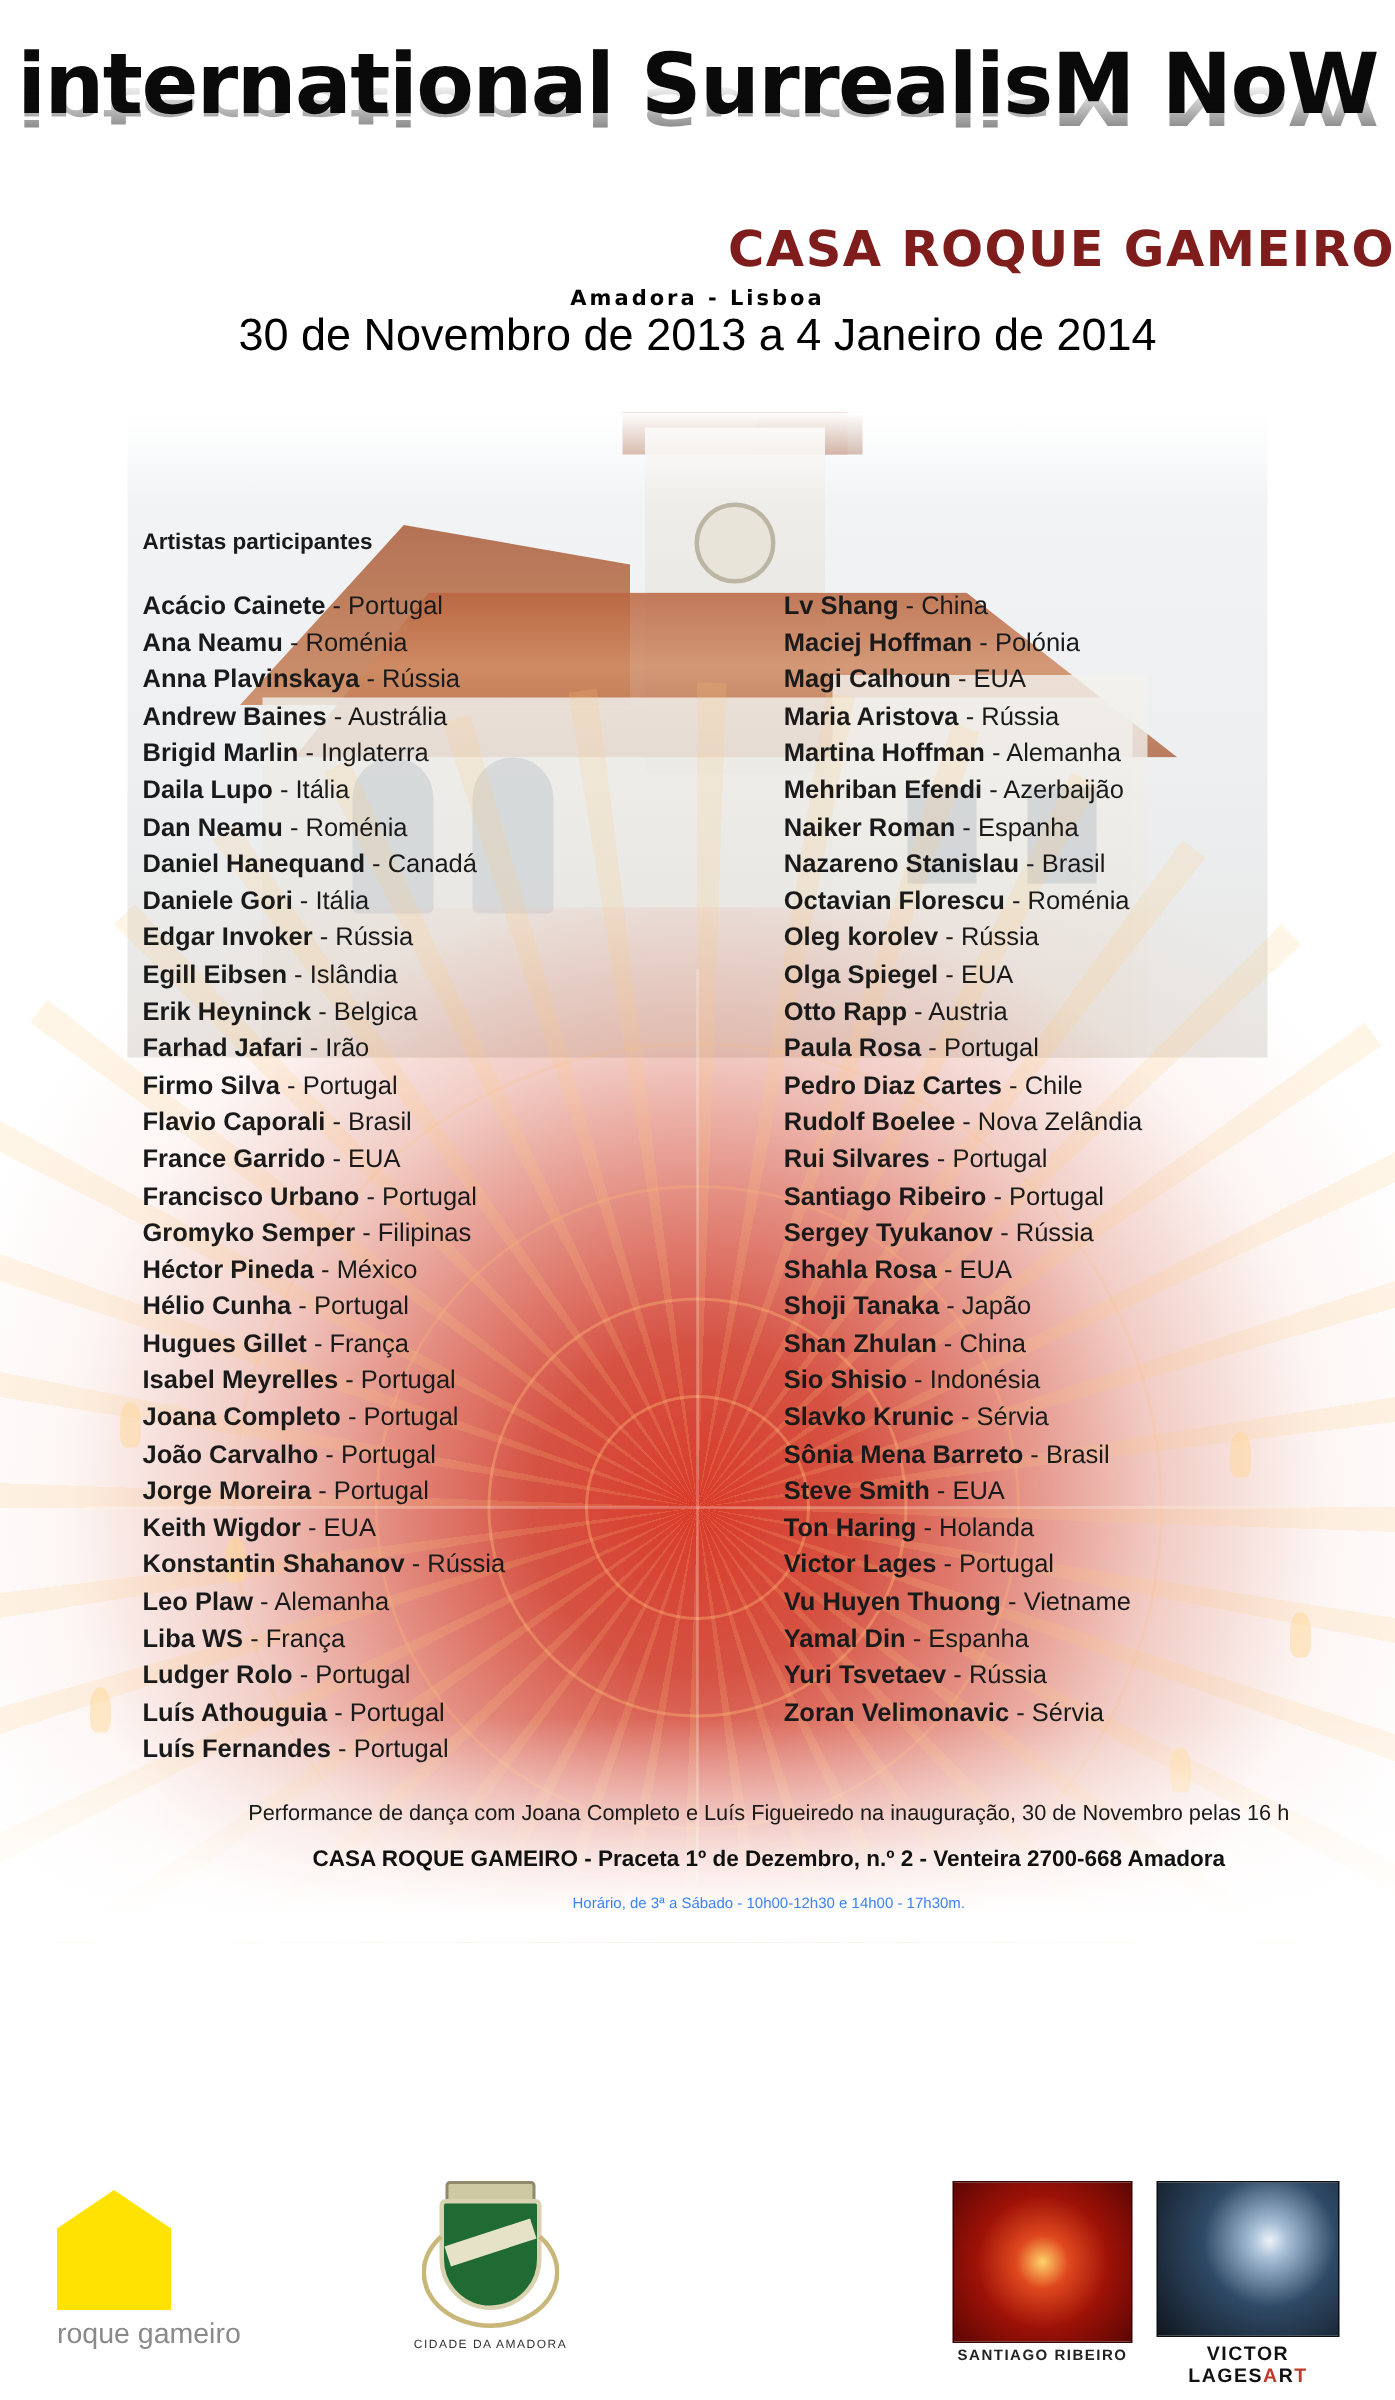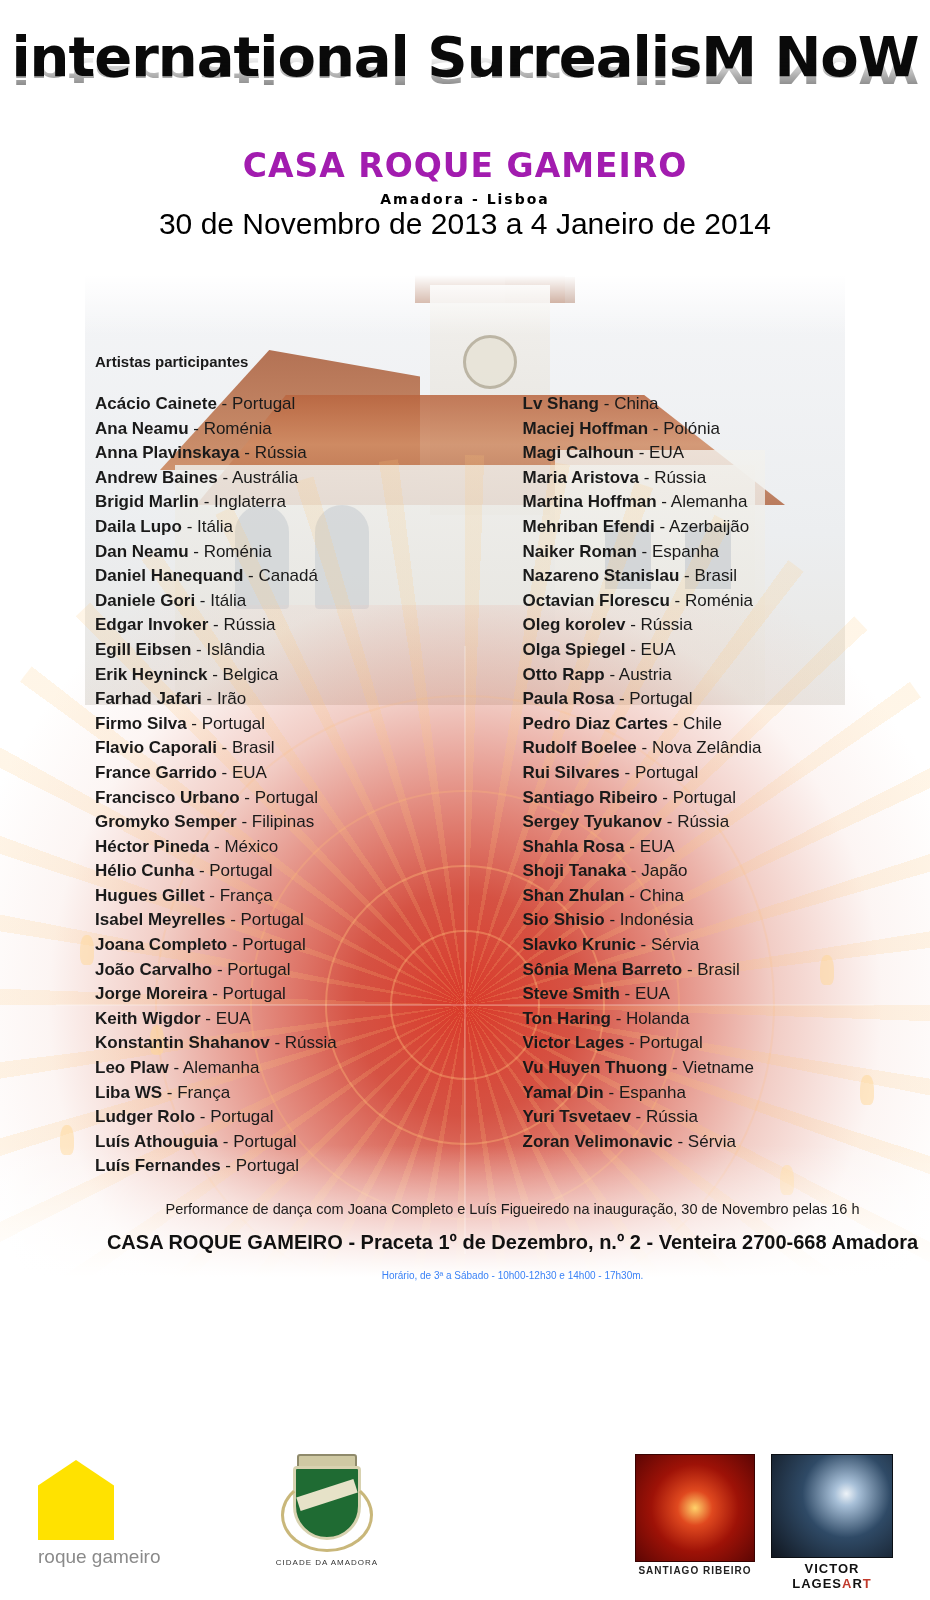--- a/index.html
+++ b/index.html
@@ -203,26 +203,26 @@
     color: #0a0a0a;
     transform: scaleY(-0.62);
     transform-origin: top center;
     margin-top: 2px;
     opacity: .55;
     -webkit-mask-image: linear-gradient(to top, rgba(0,0,0,0) 5%, rgba(0,0,0,.85) 95%);
     mask-image: linear-gradient(to top, rgba(0,0,0,0) 5%, rgba(0,0,0,.85) 95%);
   }
 
   .venue {
-    text-align: center;
+    text-align: right;
     font-family: "DejaVu Sans", sans-serif;
     font-weight: bold;
     font-size: 33px;
     letter-spacing: 1px;
-    color: #a21caf;
+    color: #7f1d1d;
     margin-top: 6px;
   }
   .city {
     text-align: center;
     font-family: "DejaVu Sans", sans-serif;
     font-weight: bold;
     font-size: 14px;
     letter-spacing: 2px;
     color: #000;
     margin-top: 6px;
@@ -259,21 +259,21 @@
   .artist-sep { font-weight: normal; }
   .artist-country { font-weight: normal; }
 
   .notes { margin-top: 22px; text-align: center; padding-left: 95px; }
   .note-perf {
     font-size: 14.5px;
     color: #1a1a1a;
     margin-bottom: 14px;
   }
   .note-address {
-    font-size: 20px;
+    font-size: 15px;
     font-weight: bold;
     color: #111;
     margin-bottom: 16px;
   }
   .note-hours {
     font-size: 10px;
     color: #3b82f6;
   }
 
   

